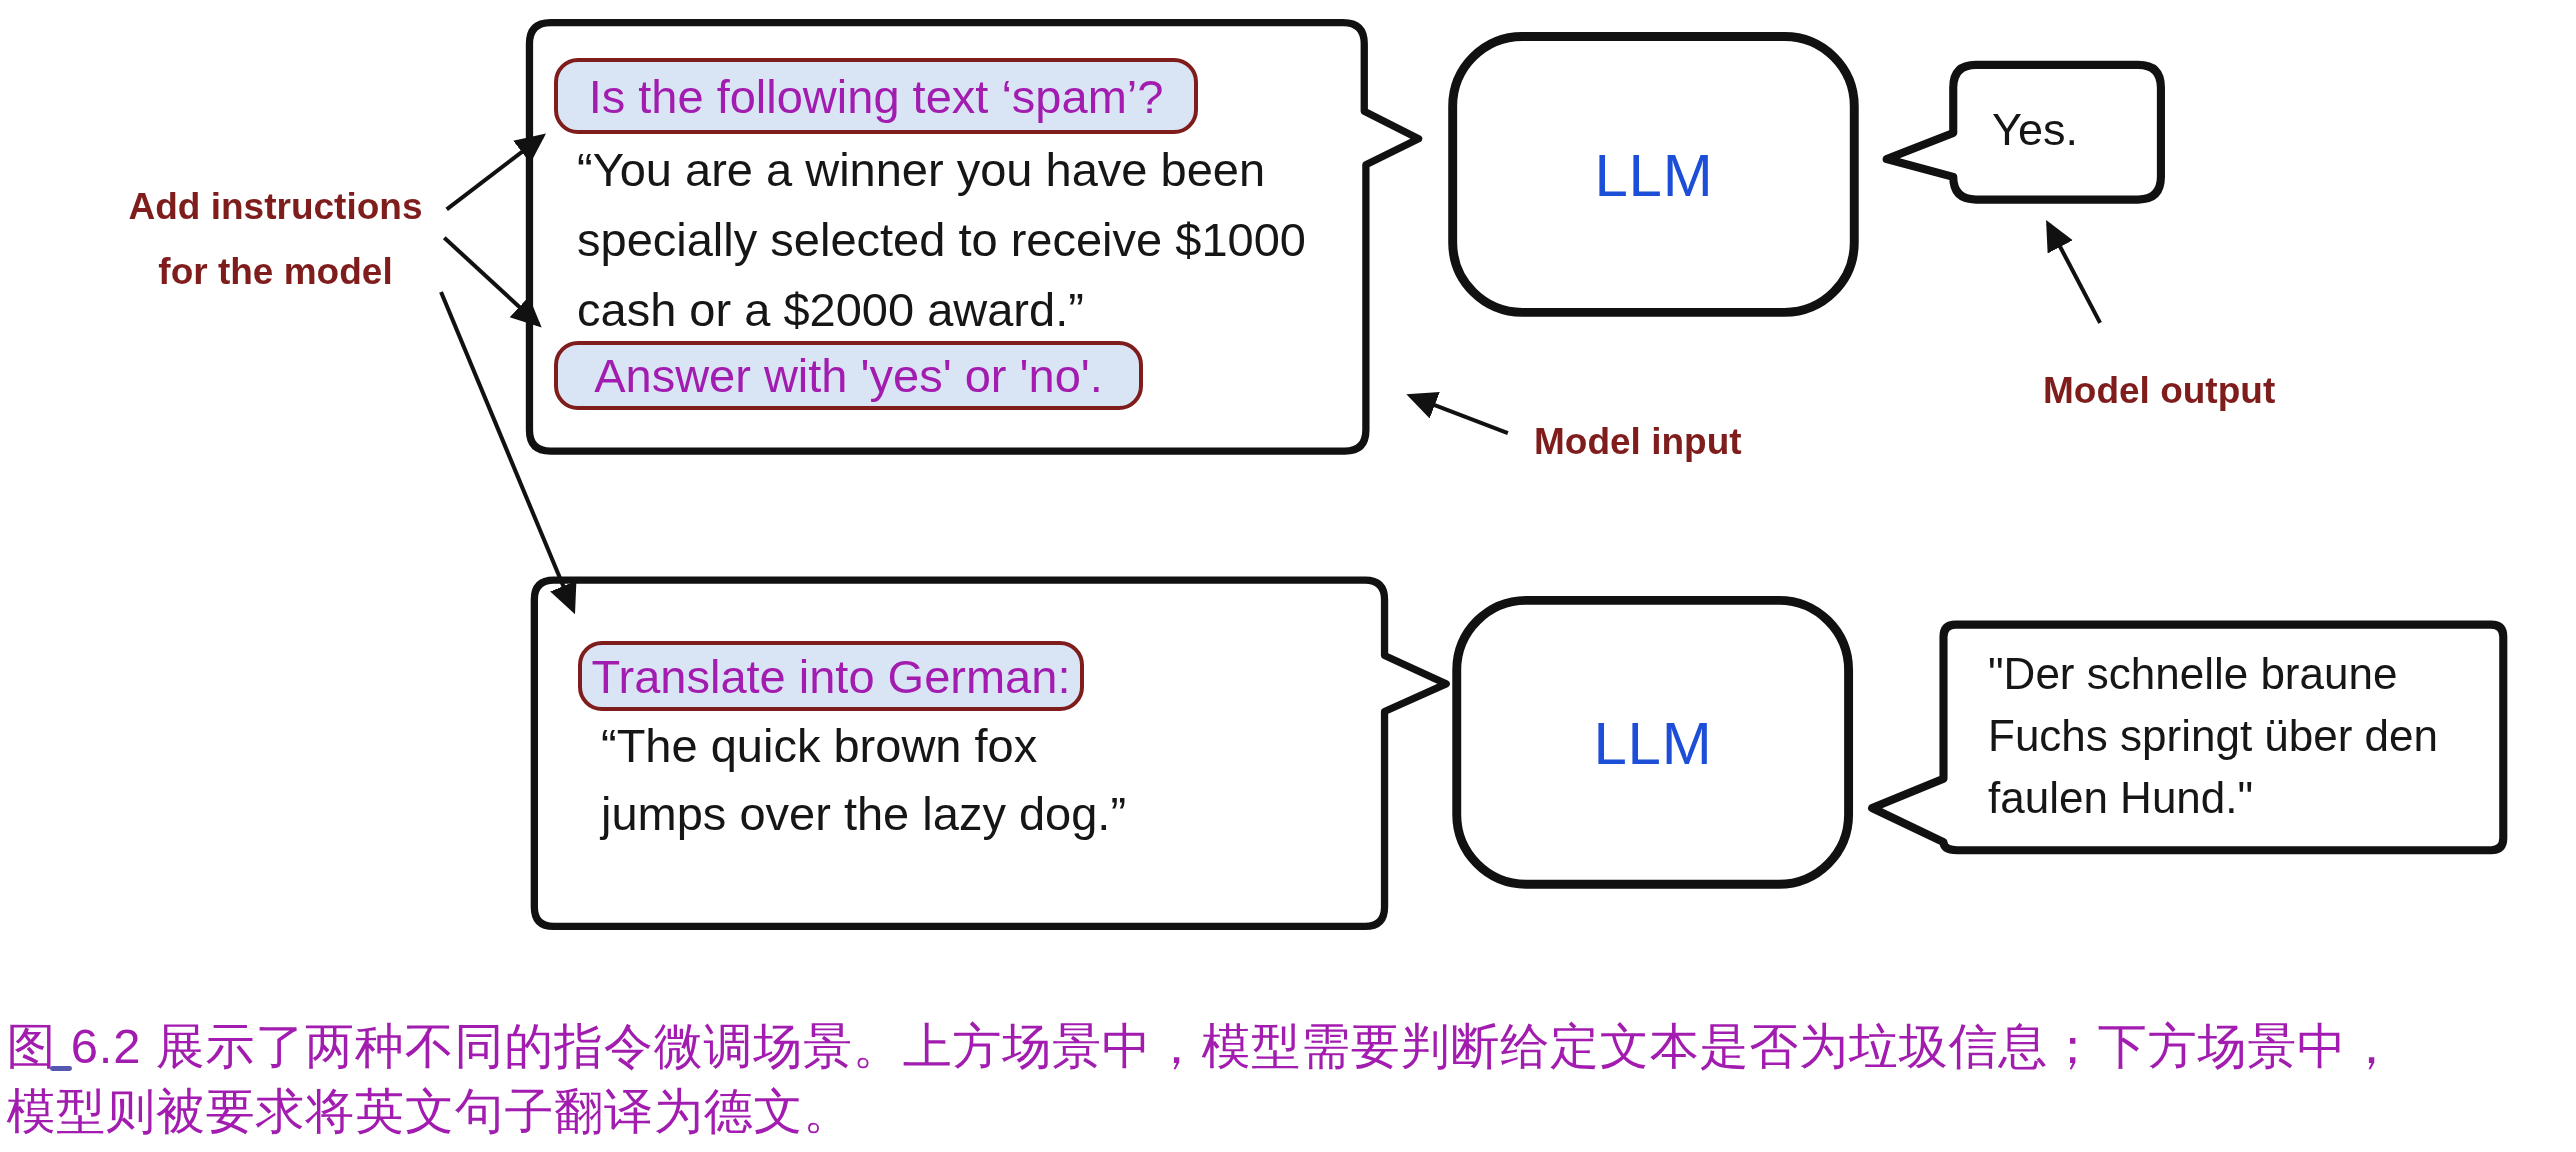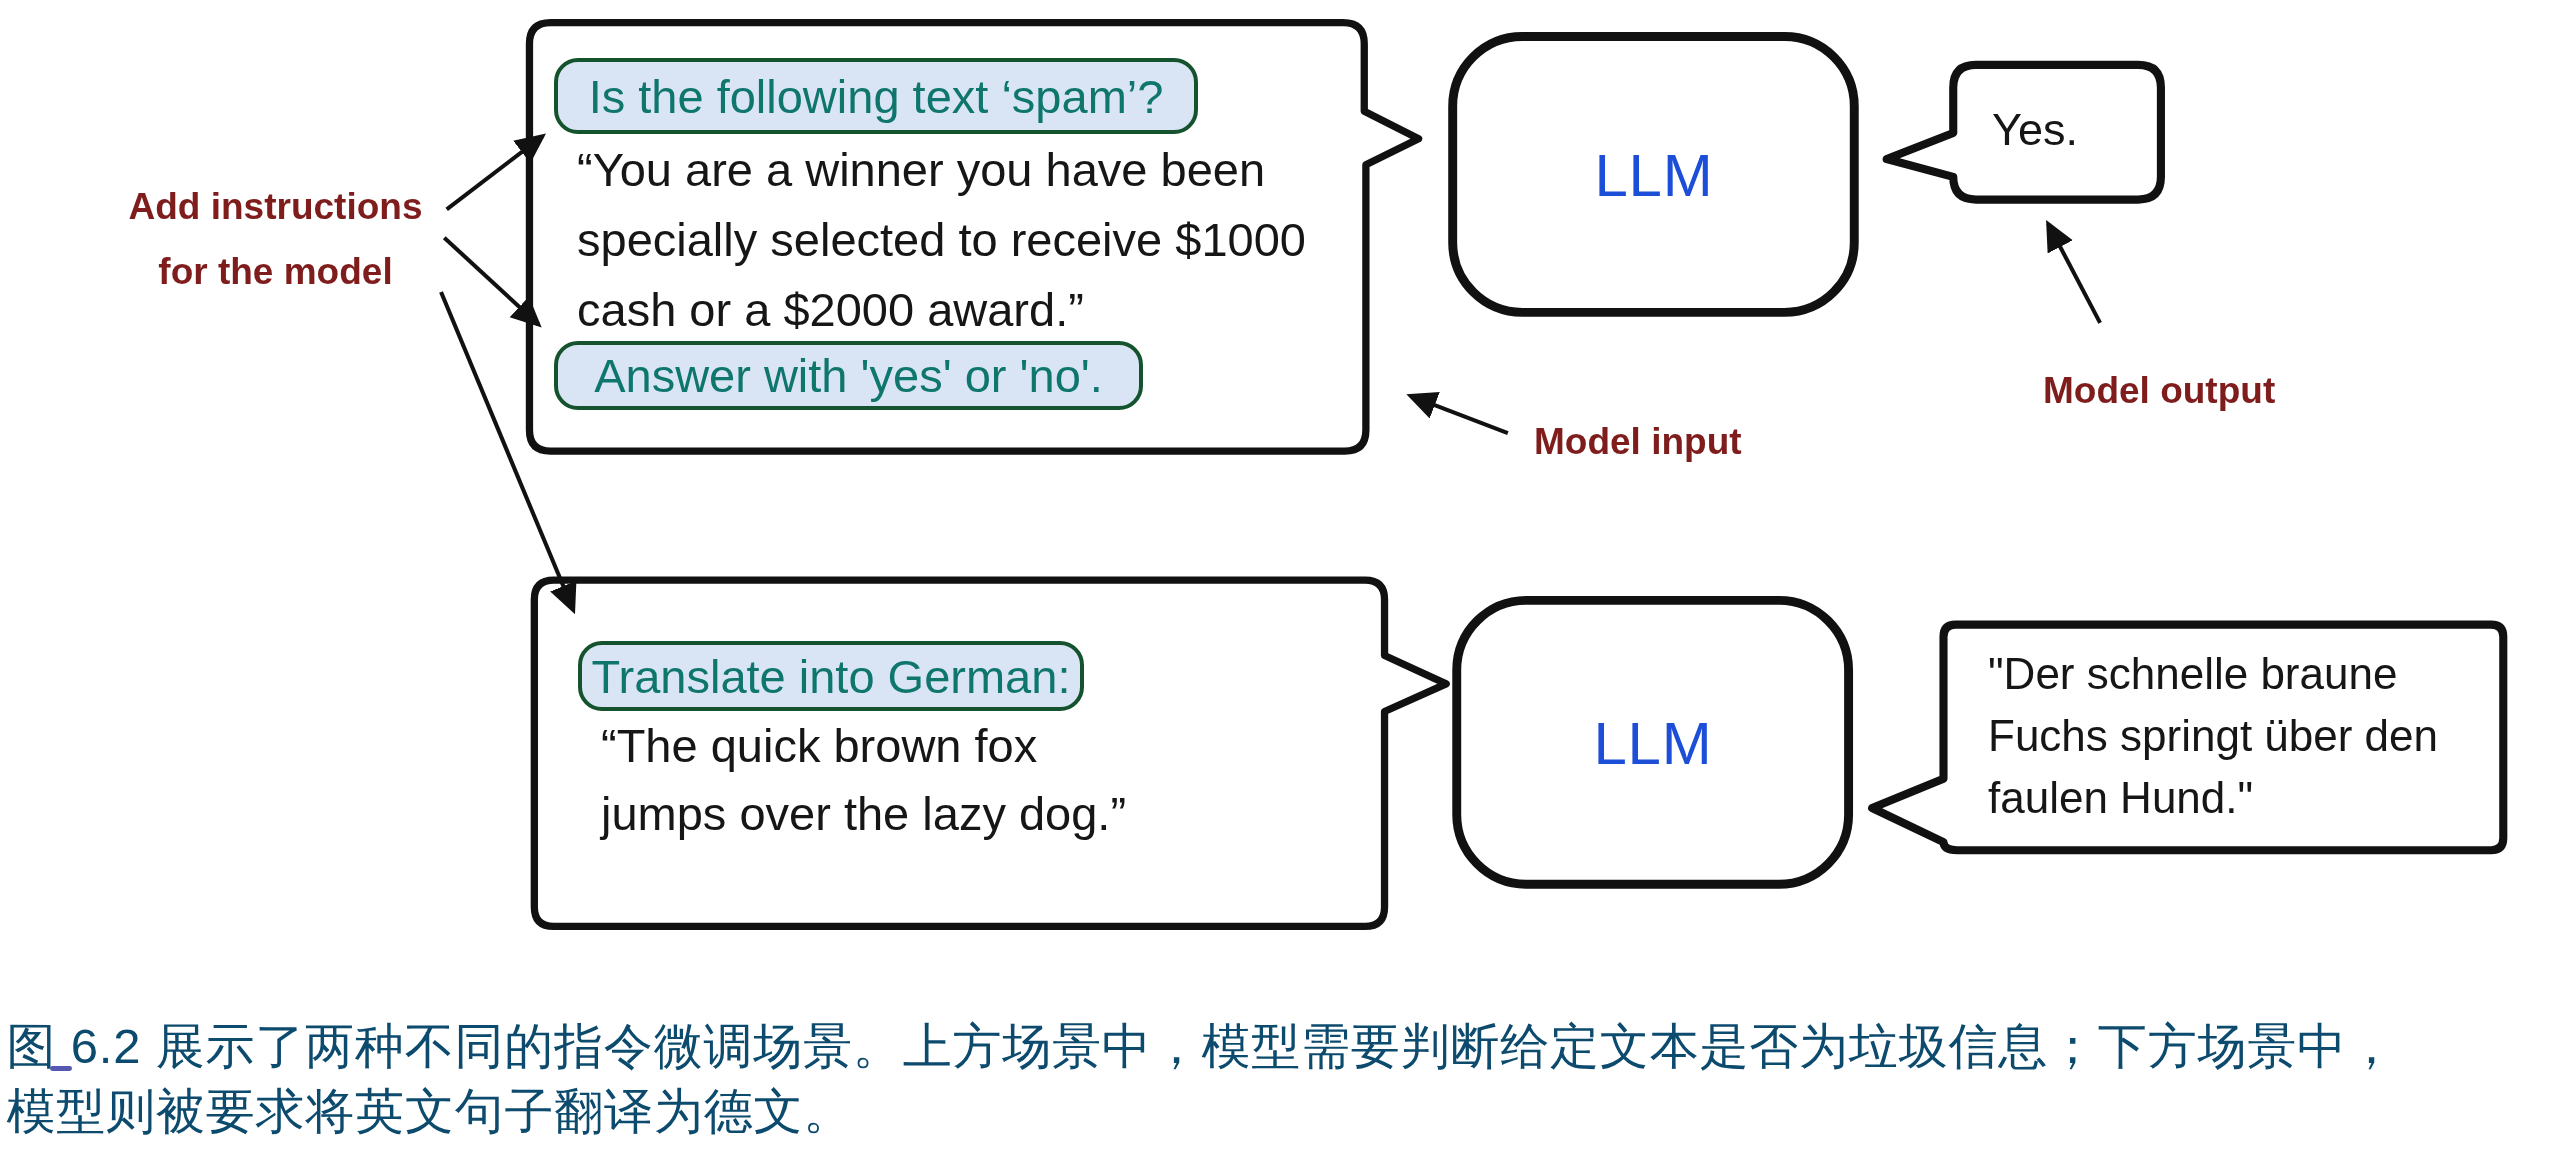--- a/index.html
+++ b/index.html
@@ -18,28 +18,28 @@
   }
   #shape-layer {
     position: absolute;
     left: 0; top: 0;
     width: 2576px;
     height: 1152px;
   }
   .pill {
     position: absolute;
     background: #d9e5f5;
-    border: 4px solid #14532d;
+    border: 4px solid #7f1d1d;
     border-radius: 24px;
     display: flex;
     align-items: center;
     justify-content: center;
     font-size: 47px;
     white-space: nowrap;
-    color: #0f766e;
+    color: #a21caf;
     box-sizing: border-box;
   }
   .bodytext {
     position: absolute;
     font-size: 47px;
     color: #161616;
     white-space: nowrap;
   }
   .llm-label {
     position: absolute;
@@ -53,21 +53,21 @@
   .bold-label {
     position: absolute;
     font-weight: bold;
     font-size: 37px;
     color: #7f1d1d;
     white-space: nowrap;
   }
   .caption-line {
     position: absolute;
     font-size: 49px;
-    color: #0c4a6e;
+    color: #a21caf;
     white-space: nowrap;
     letter-spacing: 0.8px;
   }
   #caption-link-underline {
     position: absolute;
     left: 50px;
     top: 1066px;
     width: 22px;
     height: 4.9px;
     border-radius: 2.4px;

